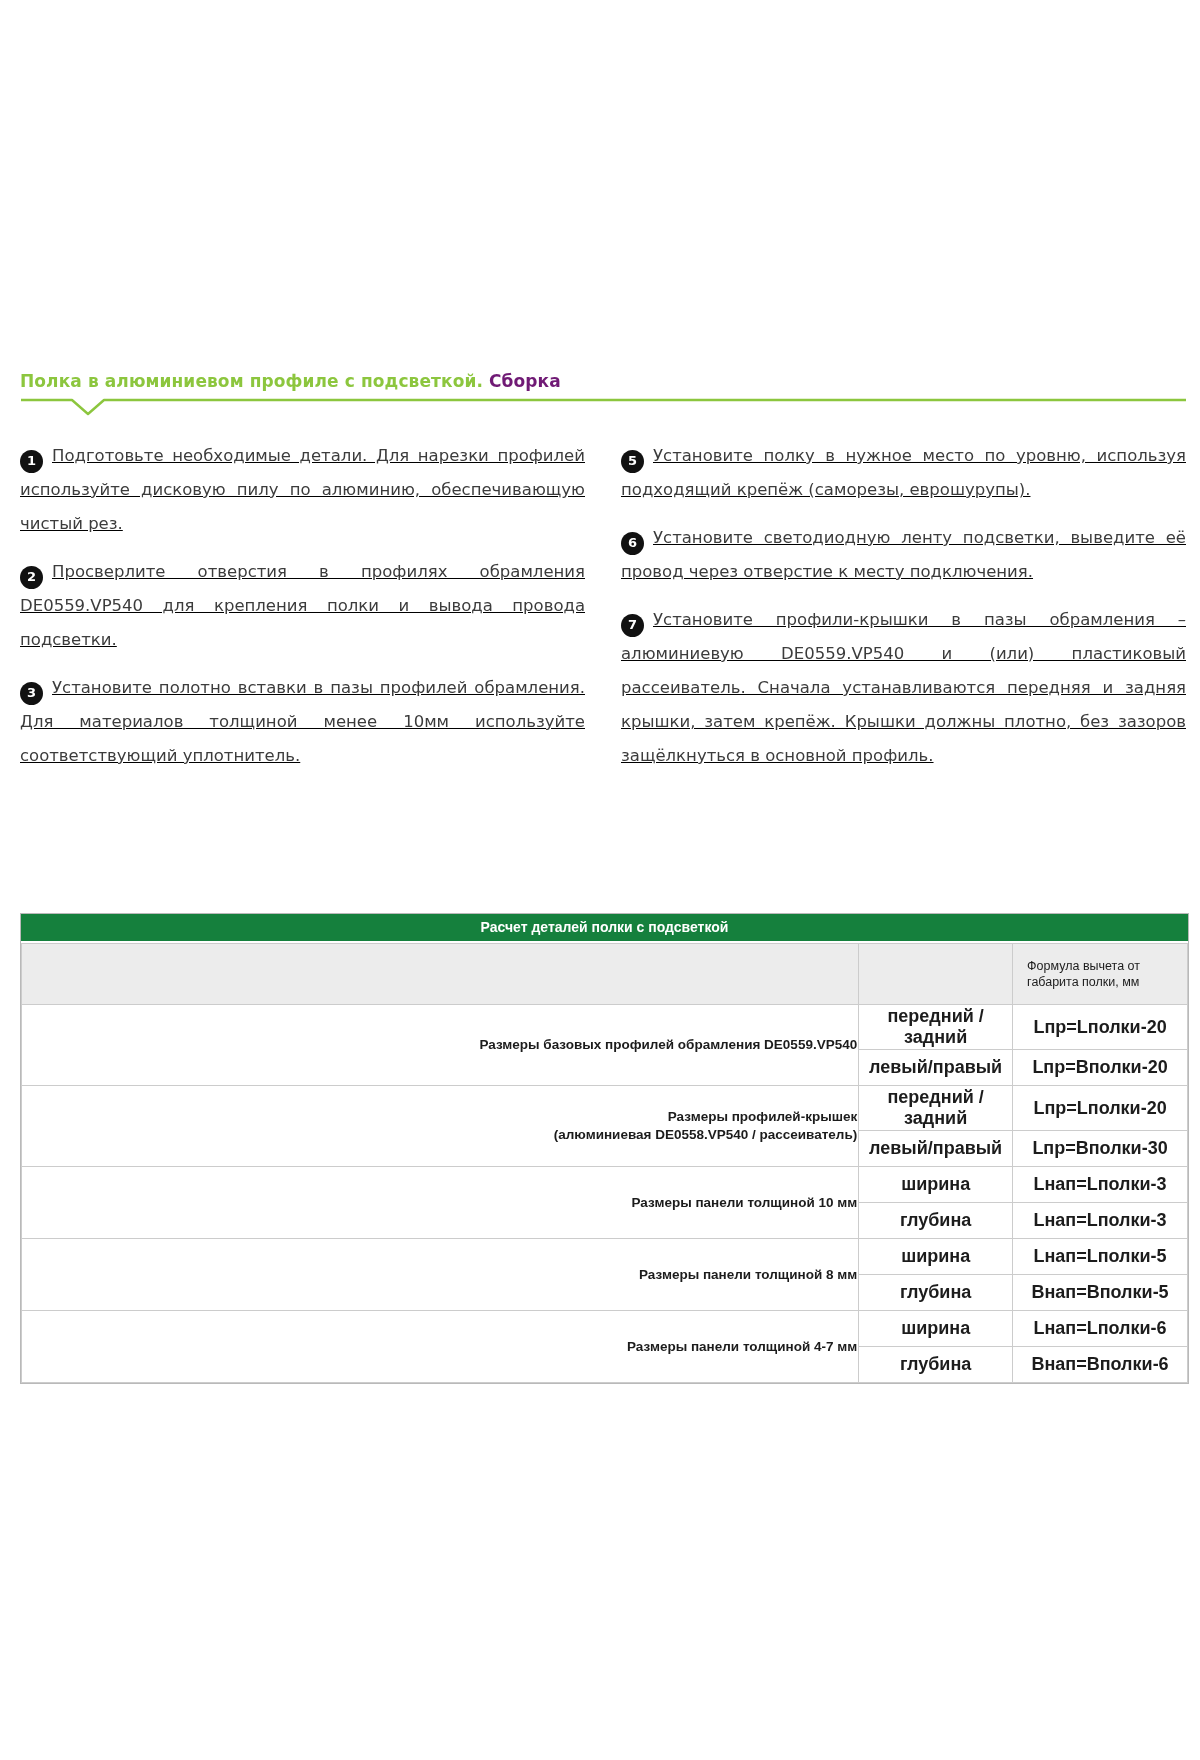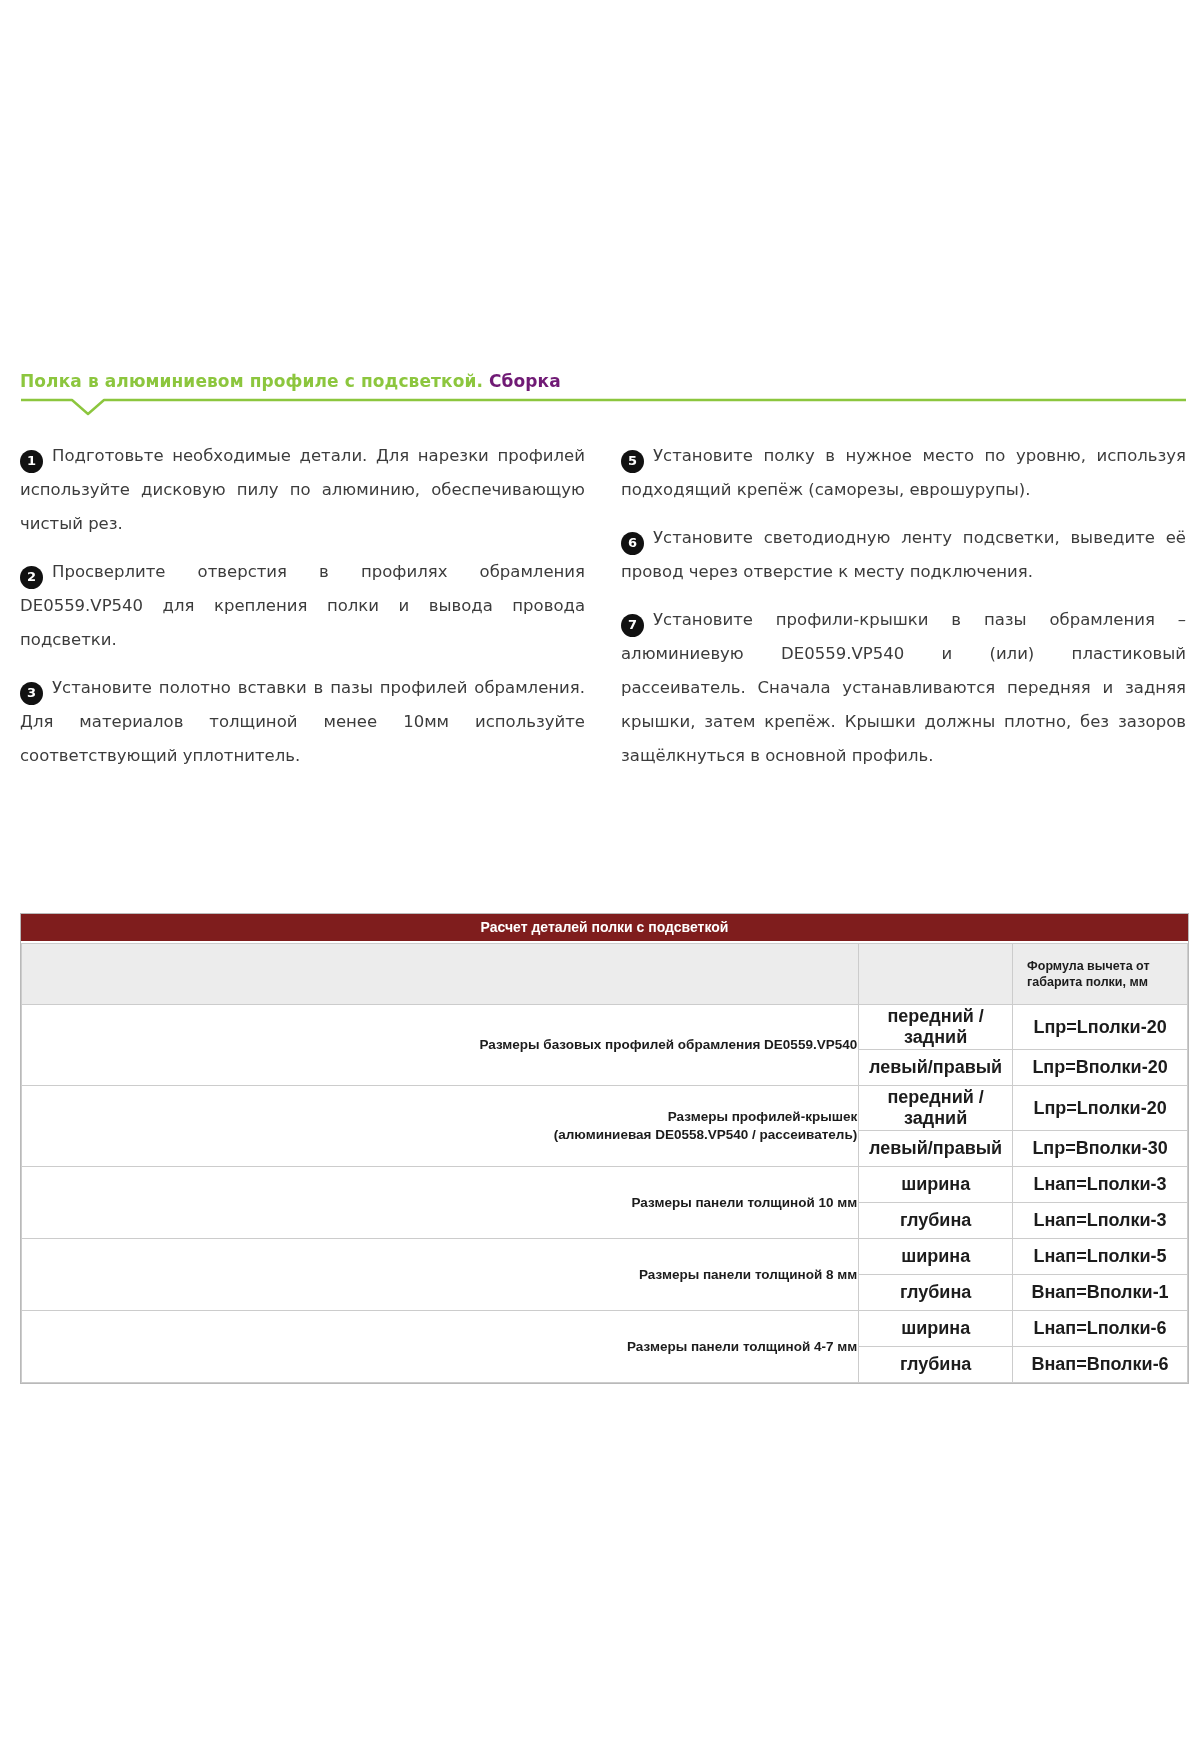--- a/index.html
+++ b/index.html
@@ -21,21 +21,21 @@
     color: #8cc63e;
     letter-spacing: 0.1px;
   }
   .page-title .title-black { color: #701a75; }
   .title-underline { display: block; margin-top: 5px; }
   .steps-cols {
     display: flex;
     gap: 36px;
     margin-top: 22px;
   }
-  .steps-col { width: 565px; }
+  .steps-col { width: 565px; text-decoration: underline; }
   .step {
     font-size: 16.5px;
     line-height: 34px;
     color: #3c3c3c;
     text-align: justify;
     margin: 0 0 14px 0;
   }
   .step-badge {
     display: inline-flex;
     width: 23px; height: 23px;
@@ -52,21 +52,21 @@
   .step-note { margin-top: 0; }
   
   .calc-table {
     position: absolute;
     left: 0; top: 543px;
     width: 1167px;
     border: 1px solid #b9b9b9;
     font-family: "Liberation Sans", sans-serif;
   }
   .table-title {
-    background: #7f1d1d;
+    background: #15803d;
     color: #ffffff;
     font-size: 14px;
     font-weight: bold;
     text-align: center;
     height: 27px;
     line-height: 27px;
     border-bottom: 2px solid #ffffff;
   }
   table.calc-grid {
     width: 100%;
@@ -80,21 +80,21 @@
   }
   .col-label { width: 71.8%; }
   .col-dim   { width: 13.2%; }
   .col-formula { width: 15.0%; }
   tr.sub-row td {
     background: #ececec;
     height: 52px;
   }
   td.formula-header {
     font-size: 12.5px;
-    font-weight: bold;
+    font-weight: normal;
     color: #1c1c1c;
     text-align: left;
     padding: 4px 8px 4px 14px;
     line-height: 16px;
   }
   td.group-label {
     font-size: 13.5px;
     font-weight: bold;
     color: #1c1c1c;
     text-align: right;
@@ -194,21 +194,21 @@
         <td class="formula-cell">Lнап=Lполки-3</td>
       </tr>
 
       <tr>
         <td class="group-label" rowspan="2">Размеры панели толщиной 8 мм</td>
         <td class="dim-cell">ширина</td>
         <td class="formula-cell">Lнап=Lполки-5</td>
       </tr>
       <tr>
         <td class="dim-cell">глубина</td>
-        <td class="formula-cell">Внап=Вполки-1</td>
+        <td class="formula-cell">Внап=Вполки-5</td>
       </tr>
 
       <tr>
         <td class="group-label" rowspan="2">Размеры панели толщиной 4-7 мм</td>
         <td class="dim-cell">ширина</td>
         <td class="formula-cell">Lнап=Lполки-6</td>
       </tr>
       <tr>
         <td class="dim-cell">глубина</td>
         <td class="formula-cell">Внап=Вполки-6</td>

